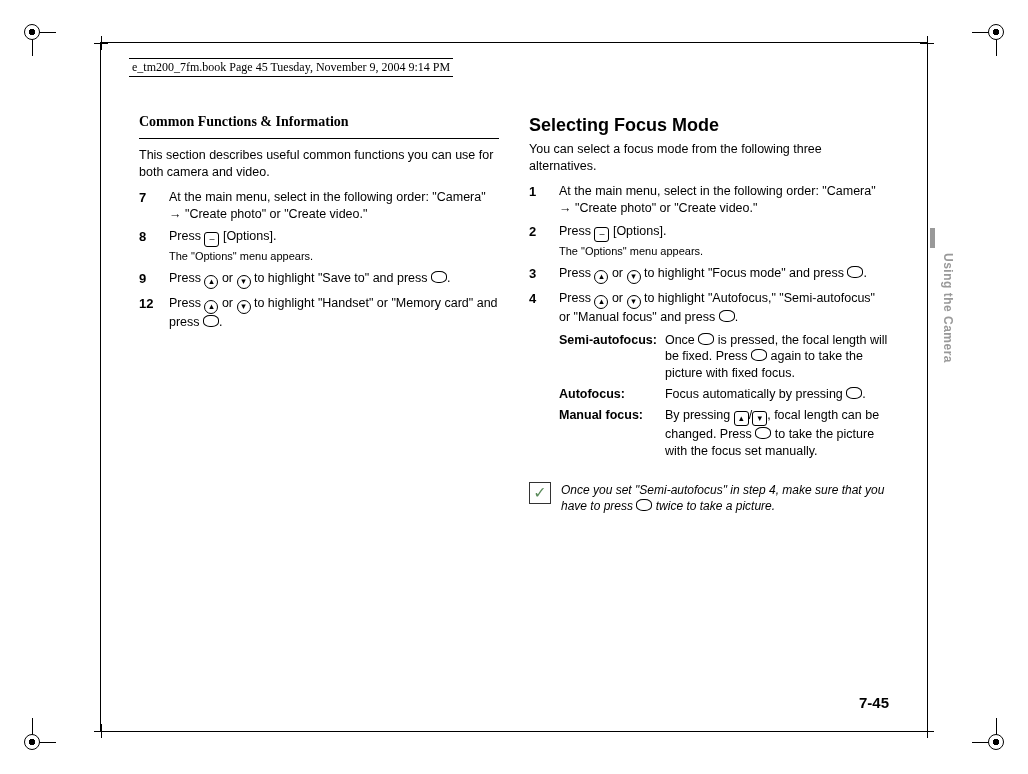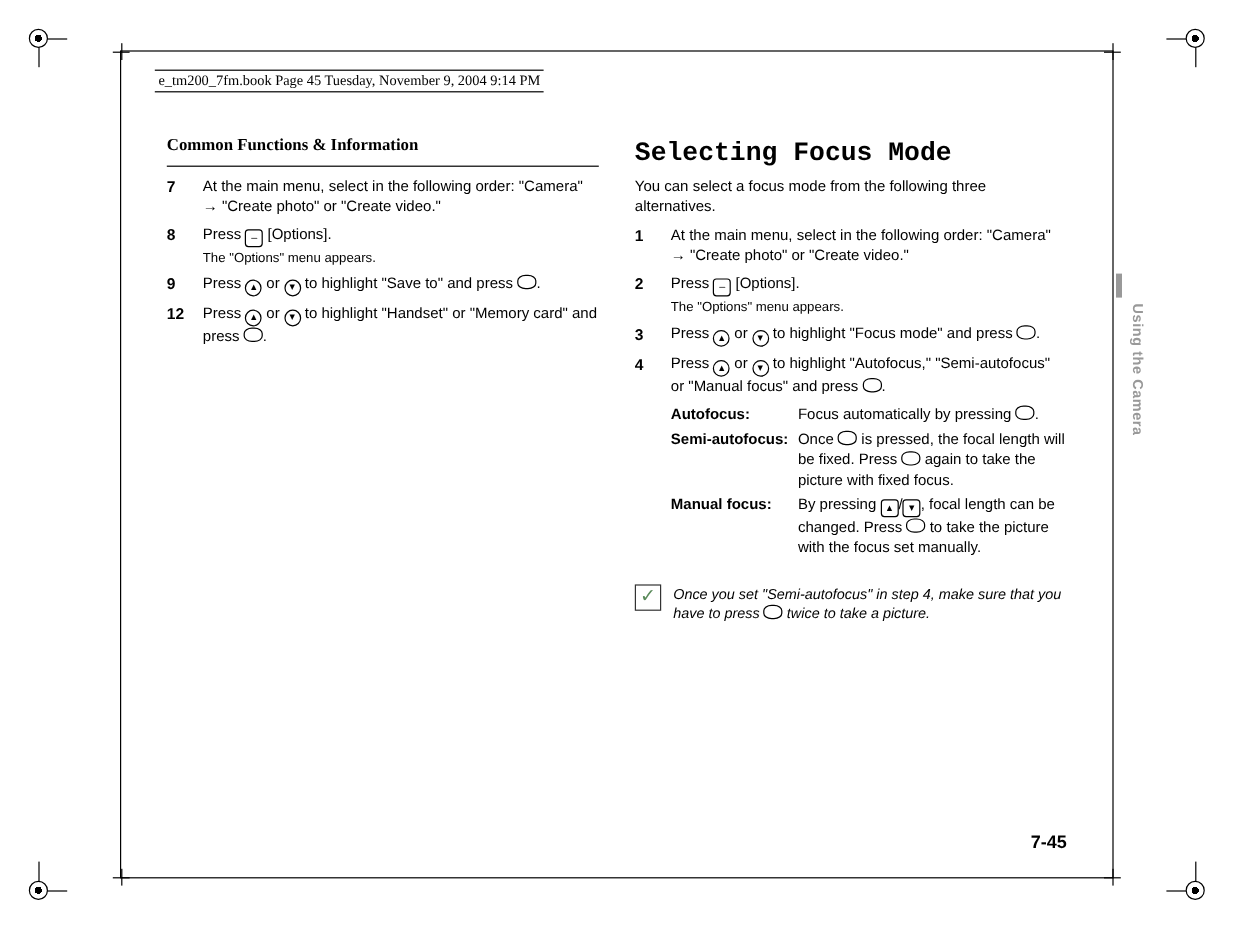--- a/index.html
+++ b/index.html
@@ -75,22 +75,22 @@
     }
     h1.title {
       font-family: "Times New Roman", serif;
       font-size: 14px;
       font-weight: bold;
       margin: 0 0 6px 0;
     }
     .rule { height:1px; background:#000; margin: 4px 0 8px 0; }
     .intro, p.body { margin: 0 0 8px 0; }
     h2.sub {
-      font-family: Liberation Mono, monospace;
-      font-size: 22px;
+      font-family: Liberation Sans, sans-serif;
+      font-size: 18px;
       font-weight: bold;
       margin: 8px 0 4px 0;
     }
     .step {
       display: flex;
       gap: 12px;
       margin: 6px 0;
     }
     .step .num {
       font-weight: bold;
@@ -193,20 +193,21 @@
   </div>
 
   <div class="side-bar"></div>
   <div class="side-tab">Using the Camera</div>
 
   <div class="content">
 
     <div class="col">
       <h1 class="title">Common Functions &amp; Information</h1>
       <div class="rule"></div>
+      <p class="intro">This section describes useful common functions you can use for both camera and video.</p>
 
       <div class="step">
         <div class="num">7</div>
         <div class="txt">At the main menu, select in the following order: "Camera" → "Create photo" or "Create video."</div>
       </div>
 
       <div class="step">
         <div class="num">8</div>
         <div class="txt">
           <span>Press </span><span class="icon">–</span><span> [Options].</span>
@@ -254,33 +255,33 @@
       </div>
 
       <div class="step">
         <div class="num">4</div>
         <div class="txt">
           <span>Press </span><span class="icon round">▴</span><span> or </span><span class="icon round">▾</span><span> to highlight "Autofocus," "Semi-autofocus" or "Manual focus" and press </span><span class="icon oval"></span><span>.</span>
         </div>
       </div>
 
       <div class="def-table">
+        <div class="def-row">
+          <div class="def-term">Semi-autofocus:</div>
+          <div class="def-desc">
+            <span>Once </span><span class="icon oval"></span><span> is pressed, the focal length will be fixed. Press </span><span class="icon oval"></span><span> again to take the picture with fixed focus.</span>
+          </div>
+        </div>
         <div class="def-row">
           <div class="def-term">Autofocus:</div>
           <div class="def-desc">
             <span>Focus automatically by pressing </span><span class="icon oval"></span><span>.</span>
           </div>
         </div>
         <div class="def-row">
-          <div class="def-term">Semi-autofocus:</div>
-          <div class="def-desc">
-            <span>Once </span><span class="icon oval"></span><span> is pressed, the focal length will be fixed. Press </span><span class="icon oval"></span><span> again to take the picture with fixed focus.</span>
-          </div>
-        </div>
-        <div class="def-row">
           <div class="def-term">Manual focus:</div>
           <div class="def-desc">
             <span>By pressing </span><span class="icon">▴</span><span>/</span><span class="icon">▾</span><span>, focal length can be changed. Press </span><span class="icon oval"></span><span> to take the picture with the focus set manually.</span>
           </div>
         </div>
       </div>
 
       <div class="note-box">
         <div class="note-icon">✓</div>
         <div class="note-text">

